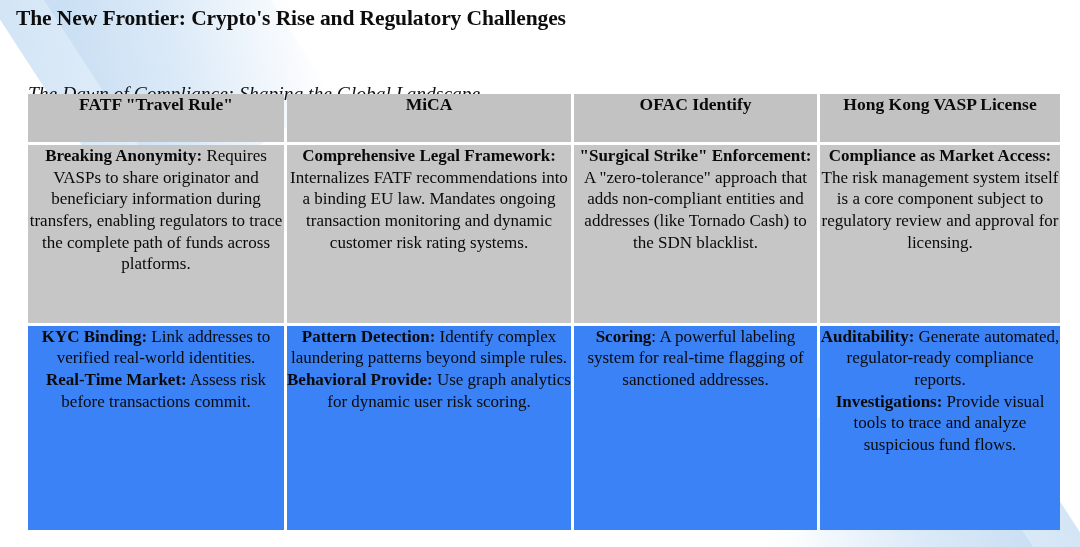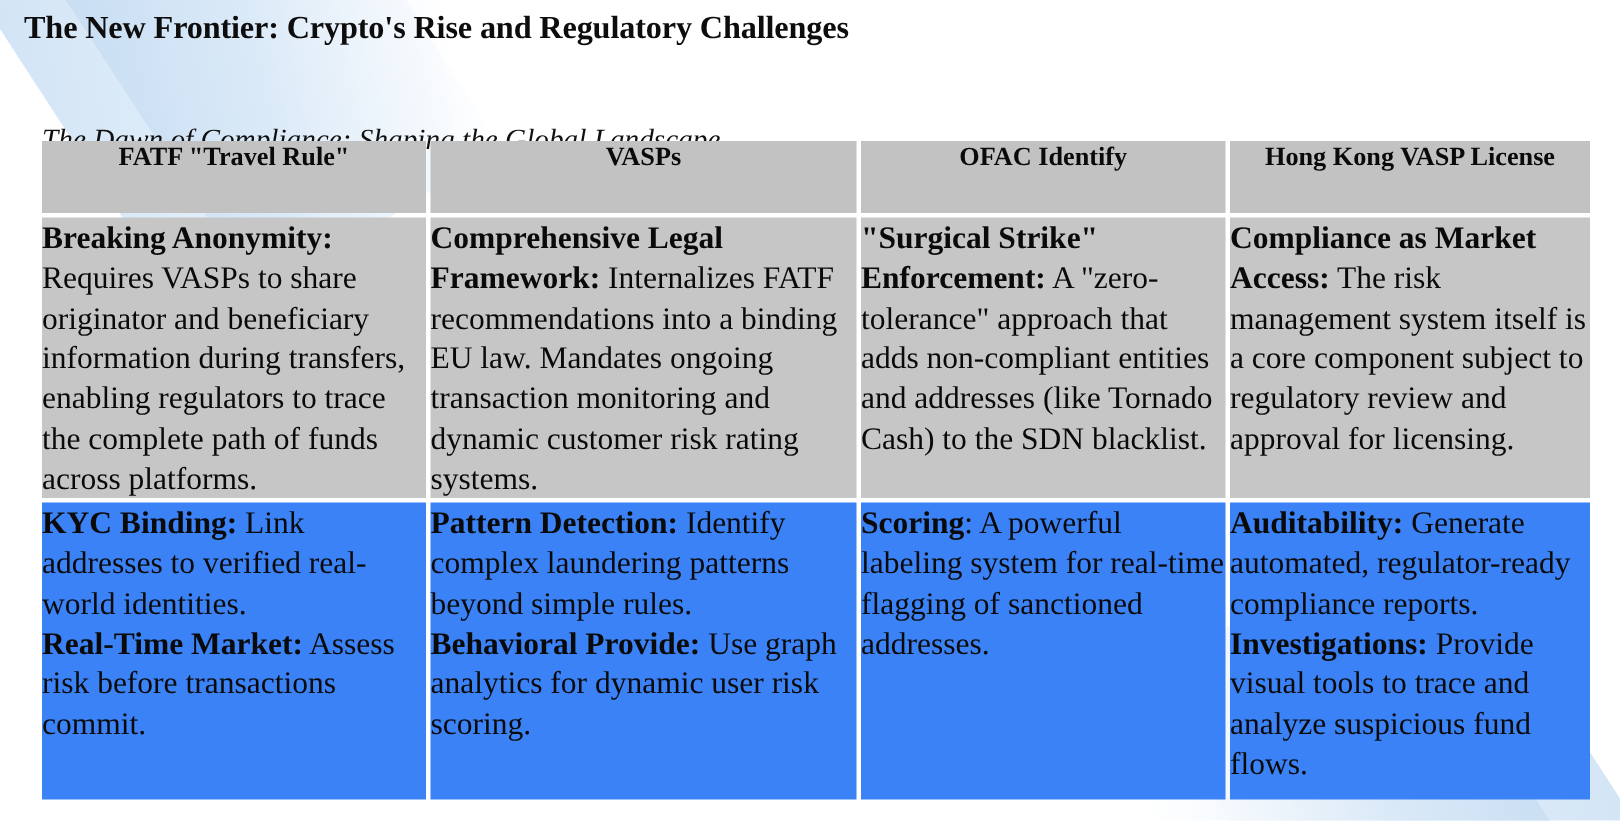--- a/index.html
+++ b/index.html
@@ -123,21 +123,22 @@
     height: 48px;
     text-align: center;
     vertical-align: middle;
     font-size: 17.5px;
     font-weight: bold;
     color: #0a0a0a;
     padding: 0 6px;
   }
 
   .body-cell {
-    font-size: 21px;
+    text-align: center;
+    font-size: 17px;
     line-height: 1.275;
     color: #0a0a0a;
     padding: 11px 9px 8px 9px;
   }
   .row-a .body-cell { background: #c6c6c6; height: 172px; }
   .row-b .body-cell { background: #3b82f6; height: 198px; }
 
   .body-cell .lead { font-weight: bold; }
   .body-cell p {
     margin: 0;
@@ -164,21 +165,21 @@
   <table class="matrix">
     <colgroup>
       <col class="col-1">
         <col class="col-2">
         <col class="col-3">
         <col class="col-4">
     </colgroup>
     <thead>
       <tr>
         <th class="hdr-cell">FATF "Travel Rule"</th>
-        <th class="hdr-cell">VASPs</th>
+        <th class="hdr-cell">MiCA</th>
         <th class="hdr-cell">OFAC Identify</th>
         <th class="hdr-cell">Hong Kong VASP License</th>
       </tr>
     </thead>
     <tbody>
       <tr class="row-a">
         <td class="body-cell">
             <p><span class="lead">Breaking Anonymity:</span><span> Requires VASPs to share originator and beneficiary information during transfers, enabling regulators to trace the complete path of funds across platforms.</span></p>
           </td>
         <td class="body-cell">

